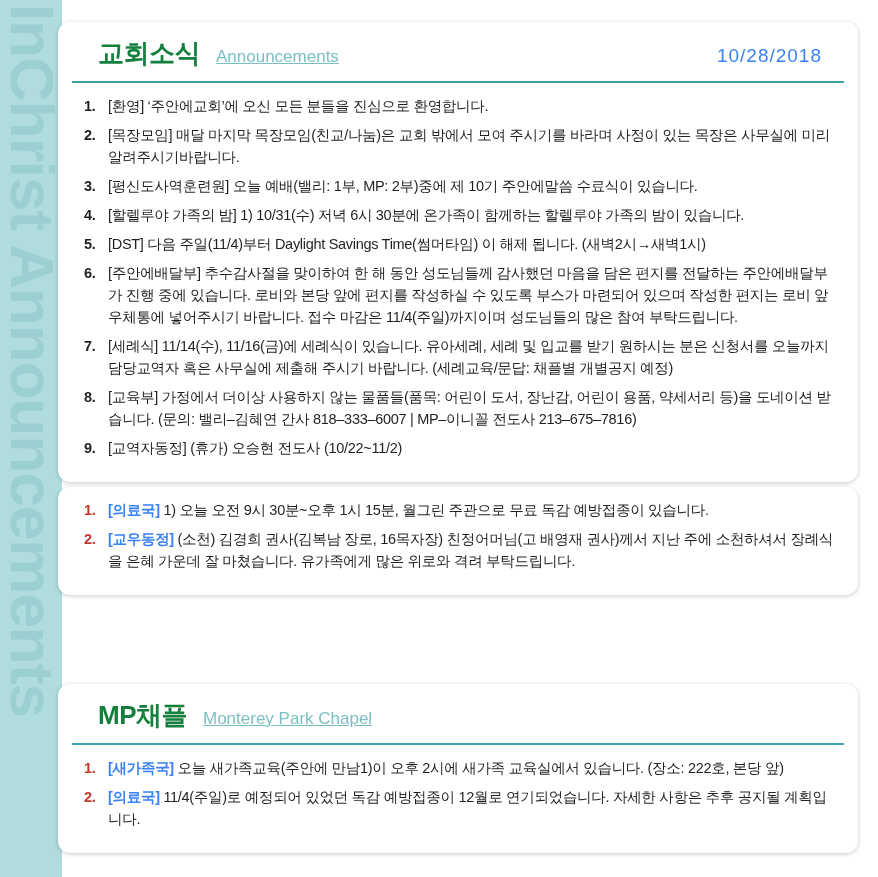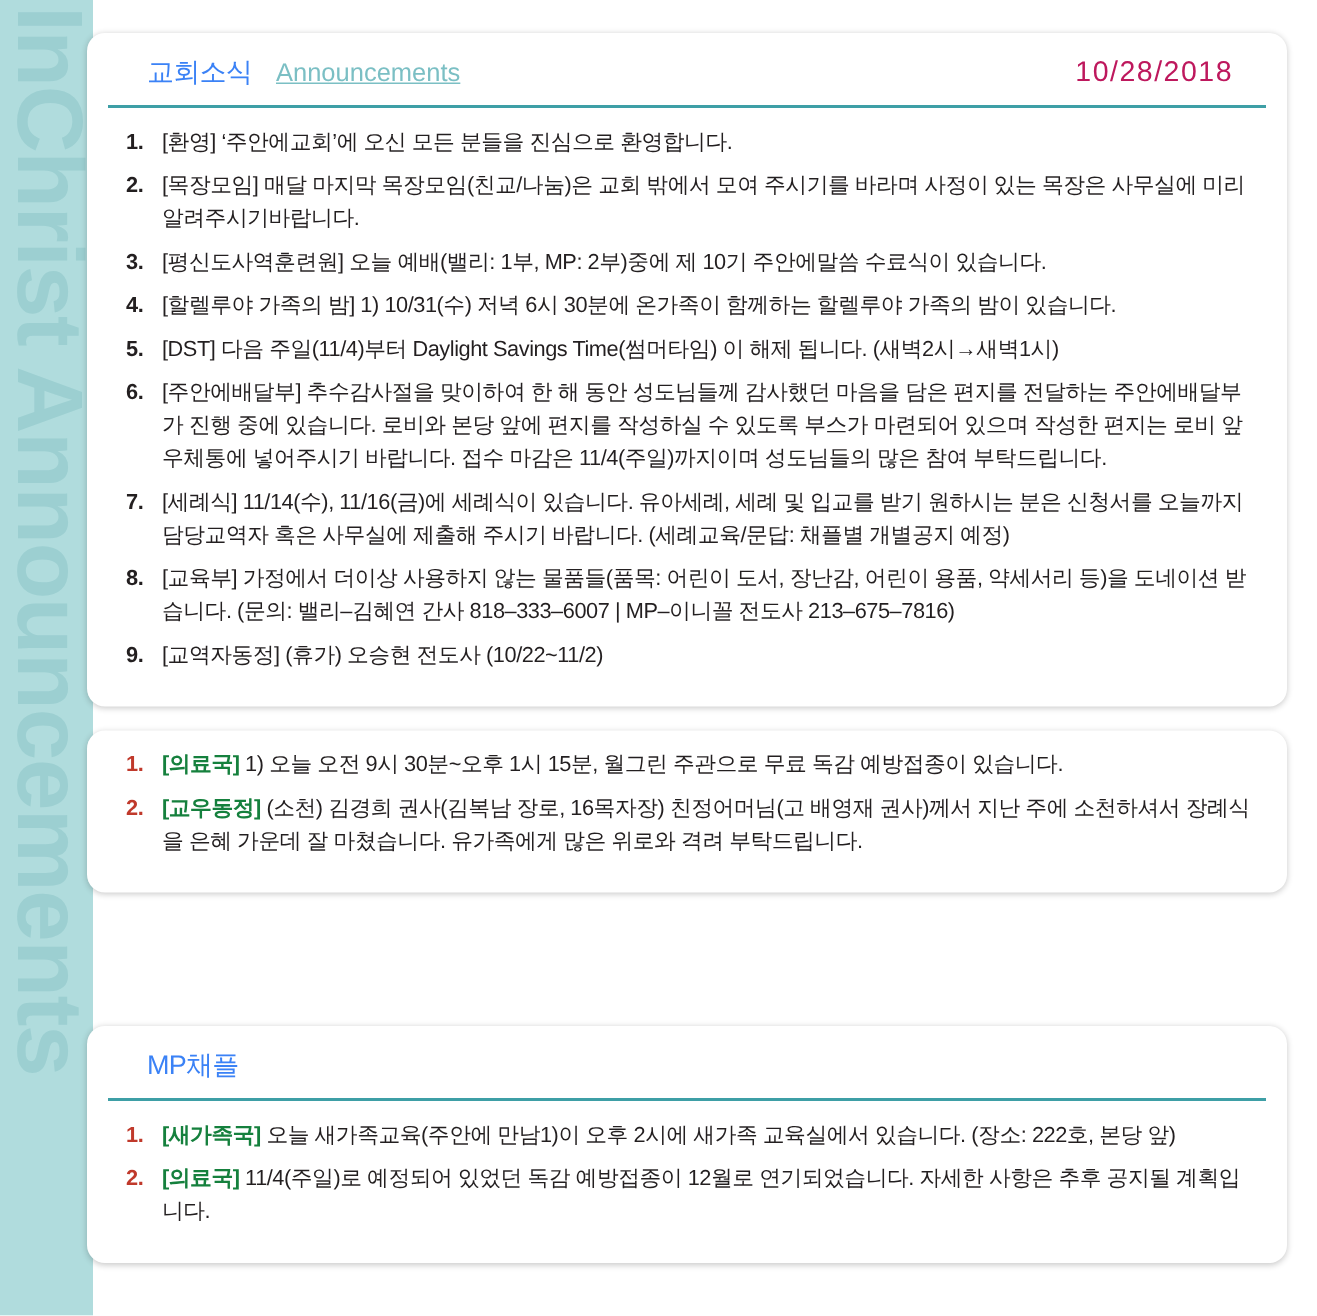--- a/index.html
+++ b/index.html
@@ -53,36 +53,36 @@
   .card-3 { top: 684px; width: 800px; }
 
   .card-header {
     display: flex;
     align-items: baseline;
     padding: 14px 22px 10px 26px;
     border-bottom: 2px solid #3e9fa6;
     margin: 0 14px;
   }
   .hdr-ko {
-    font-size: 18px;
-    font-weight: normal;
-    color: #3b82f6;
+    font-size: 26px;
+    font-weight: bold;
+    color: #15803d;
     letter-spacing: -0.5px;
   }
   .hdr-en {
     font-size: 17px;
     color: #7bbfc4;
     margin-left: 16px;
     letter-spacing: 0px;
     text-decoration: underline;
   }
   .hdr-date {
     margin-left: auto;
     font-size: 19px;
-    color: #be185d;
+    color: #3b82f6;
     letter-spacing: 1px;
   }
 
   .card-body {
     padding: 12px 24px 16px 26px;
   }
   ol.items {
     margin: 0; padding: 0;
     list-style: none;
     counter-reset: itm;
@@ -108,21 +108,21 @@
   .card-2 ol.items > li::before,
   .card-3 ol.items > li::before {
     color: #c0392b;
   }
   .tag {
     font-weight: normal;
     color: #231f20;
   }
   .tag-red {
     font-weight: bold;
-    color: #15803d;
+    color: #3b82f6;
   }
   .sub {
     font-weight: bold;
     color: #231f20;
   }
   .line2 { display: block; }
   .card-2 .card-header, .card-3 .card-header { border-bottom: 2px solid #3e9fa6; }
   .card-2 .card-body, .card-3 .card-body { padding-top: 12px; }
 </style>
 </head>
@@ -160,20 +160,21 @@
       <ol class="items">
         <li><span class="tag-red">[의료국]</span><span>  1) 오늘 오전 9시 30분~오후 1시 15분, 월그린 주관으로 무료 독감 예방접종이 있습니다.</span></li>
         <li><span class="tag-red">[교우동정]</span><span> (소천) 김경희 권사(김복남 장로, 16목자장) 친정어머님(고 배영재 권사)께서 지난 주에 소천하셔서 장례식을 은혜 가운데 잘 마쳤습니다. 유가족에게 많은 위로와 격려 부탁드립니다.</span></li>
       </ol>
     </div>
   </div>
 
   <div class="card card-3">
     <div class="card-header">
       <span class="hdr-ko">MP채플</span>
+      <span class="hdr-en">Monterey Park Chapel</span>
     </div>
     <div class="card-body">
       <ol class="items">
         <li><span class="tag-red">[새가족국]</span><span> 오늘 새가족교육(주안에 만남1)이 오후 2시에 새가족 교육실에서 있습니다. (장소: 222호, 본당 앞)</span></li>
         <li><span class="tag-red">[의료국]</span><span> 11/4(주일)로 예정되어 있었던 독감 예방접종이 12월로 연기되었습니다. 자세한 사항은 추후 공지될 계획입니다.</span></li>
       </ol>
     </div>
   </div>
 
 </div>

